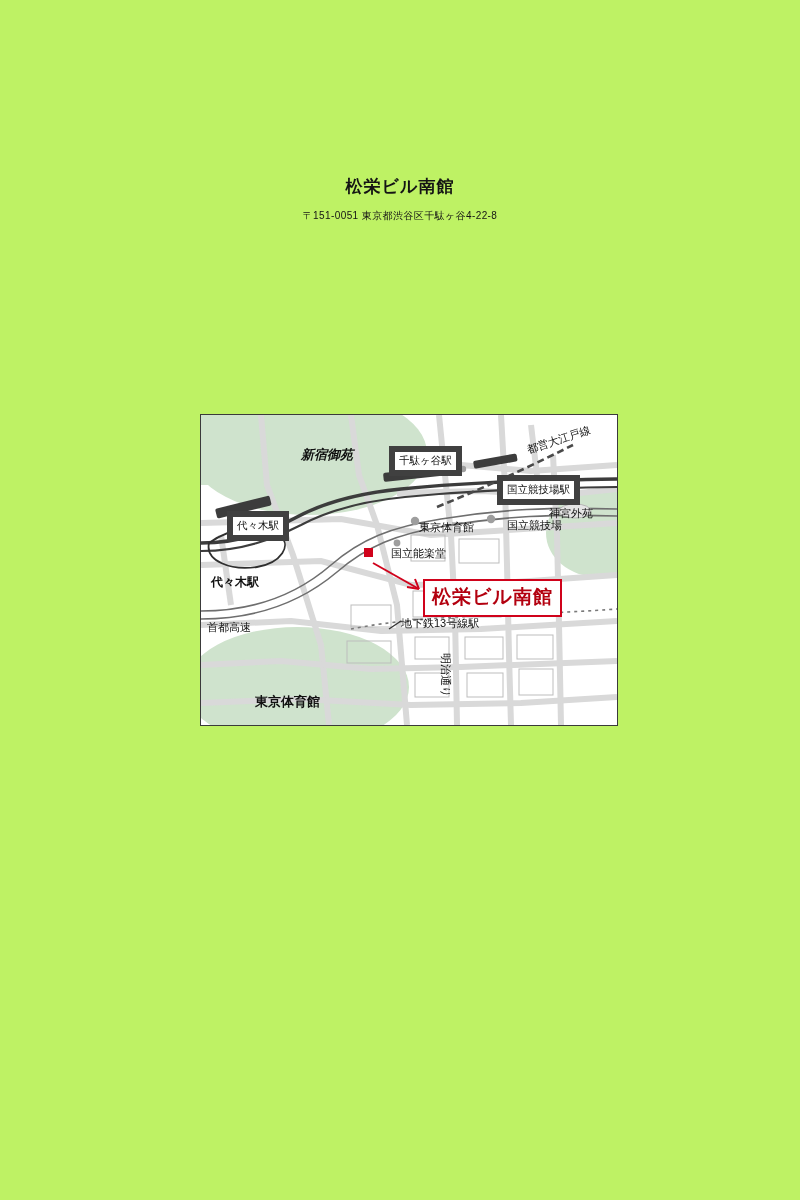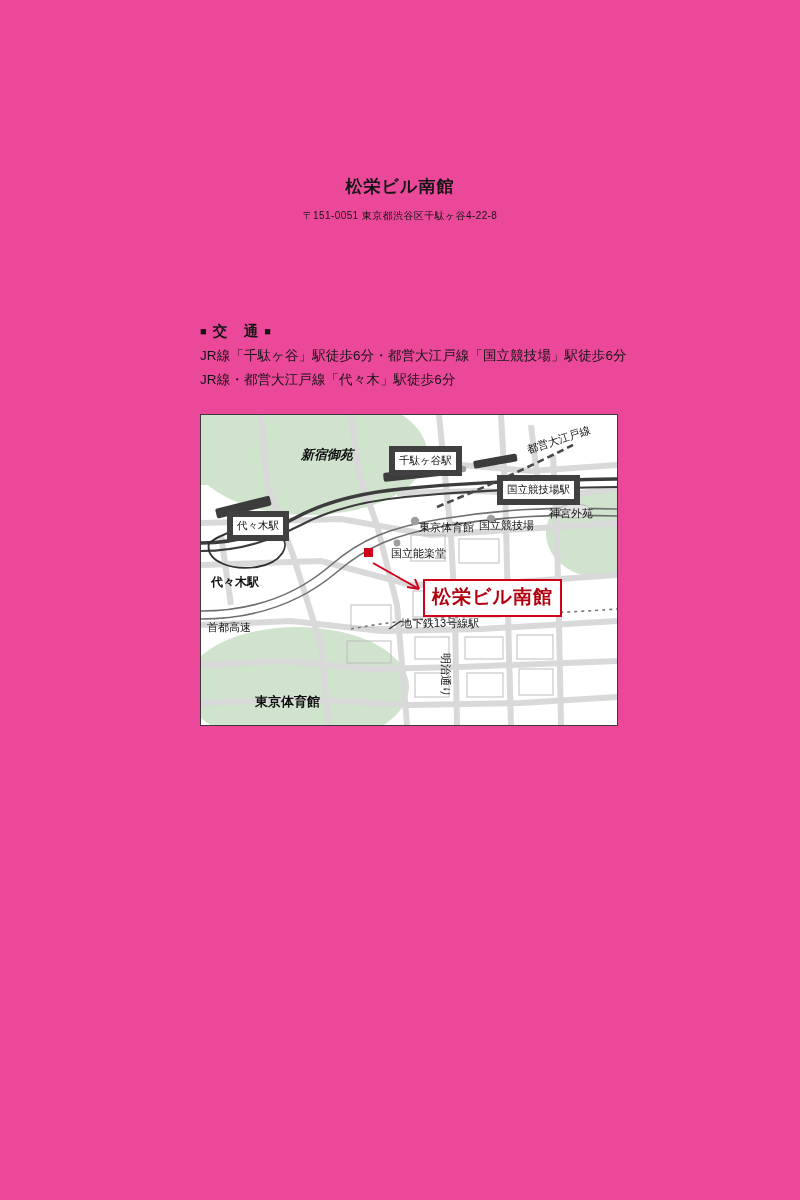--- a/index.html
+++ b/index.html
@@ -1,21 +1,21 @@
 <!DOCTYPE html>
 <html lang="ja"><head>
 <meta charset="utf-8">
 <style>
   html,body{margin:0;padding:0;background:#ffffff;}
   body{
     width:800px;height:1200px;position:relative;overflow:hidden;
     font-family:"Liberation Sans","DejaVu Sans",sans-serif;
     color:#1a1a1a;
   }
-  .page{position:absolute;inset:0;background:#ec4899;}
+  .page{position:absolute;inset:0;background:#bef264;}
 
   
   .title-block{position:absolute;left:0;top:175px;width:800px;text-align:center;}
   .doc-title{font-size:17px;font-weight:bold;letter-spacing:1px;color:#141414;}
   .doc-address{font-size:10px;margin-top:11px;letter-spacing:0.4px;color:#141414;}
 
   
   .access{position:absolute;left:200px;top:322px;width:430px;}
   .sec-head{font-size:14.5px;font-weight:bold;letter-spacing:1px;color:#141414;}
   .sec-head .sq{font-size:11px;vertical-align:1px;}
@@ -42,29 +42,20 @@
 </head>
 <body>
 
 <div class="page">
 
   <div class="title-block">
     <div class="doc-title">松栄ビル南館</div>
     <div class="doc-address">〒151-0051 東京都渋谷区千駄ヶ谷4-22-8</div>
   </div>
 
-  <div class="access">
-    <div class="sec-head">
-      <span class="sq">■</span>
-      <span>交　通</span>
-      <span class="sq">■</span>
-    </div>
-    <div class="access-line">JR線「千駄ヶ谷」駅徒歩6分・都営大江戸線「国立競技場」駅徒歩6分</div>
-    <div class="access-line">JR線・都営大江戸線「代々木」駅徒歩6分</div>
-  </div>
 
   <div class="map-head">
     <span class="sq">■</span>
     <span>案内図</span>
     <span class="sq">■</span>
   </div>
 
   <div class="map-wrap">
 
     <svg class="map-svg" viewBox="0 0 416 310">
@@ -159,21 +150,21 @@
     <div class="map-label bold" style="left:54px;top:278px;font-size:13px;">東京体育館</div>
     <div class="map-label" style="left:348px;top:91px;">神宮外苑</div>
 
     <div class="sta-box" style="left:188px;top:31px;">千駄ヶ谷駅</div>
     <div class="sta-box" style="left:296px;top:60px;">国立競技場駅</div>
     <div class="sta-box" style="left:26px;top:96px;">代々木駅</div>
 
     <div class="map-label rot-ooedo" style="left:324px;top:28px;">都営大江戸線</div>
 
     <div class="map-label" style="left:218px;top:105px;">東京体育館</div>
-    <div class="map-label" style="left:278px;top:103px;">国立競技場</div>
+    <div class="map-label" style="left:306px;top:103px;">国立競技場</div>
     <div class="map-label" style="left:190px;top:131px;">国立能楽堂</div>
 
     <div class="map-label bold" style="left:10px;top:159px;font-size:12px;">代々木駅</div>
     <div class="map-label" style="left:6px;top:205px;">首都高速</div>
     <div class="map-label" style="left:200px;top:201px;">地下鉄13号線駅</div>
     <div class="map-label rot-meiji" style="left:252px;top:238px;">明治通り</div>
   </div>
 
 </div>
 

